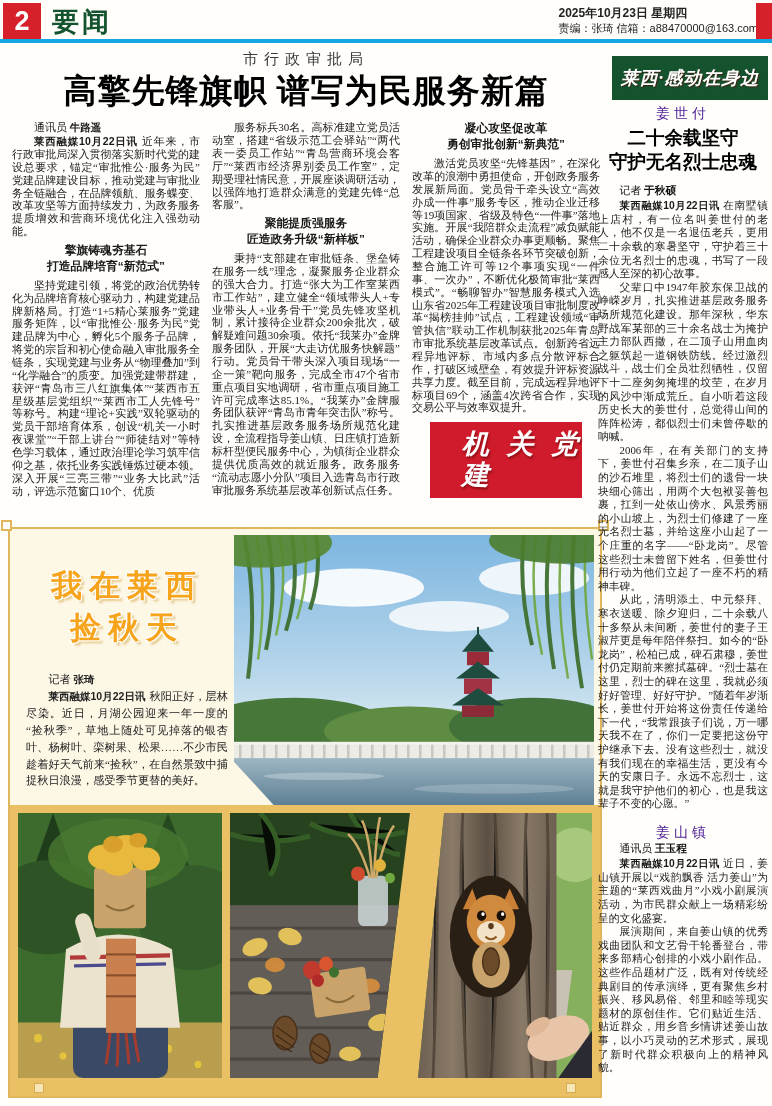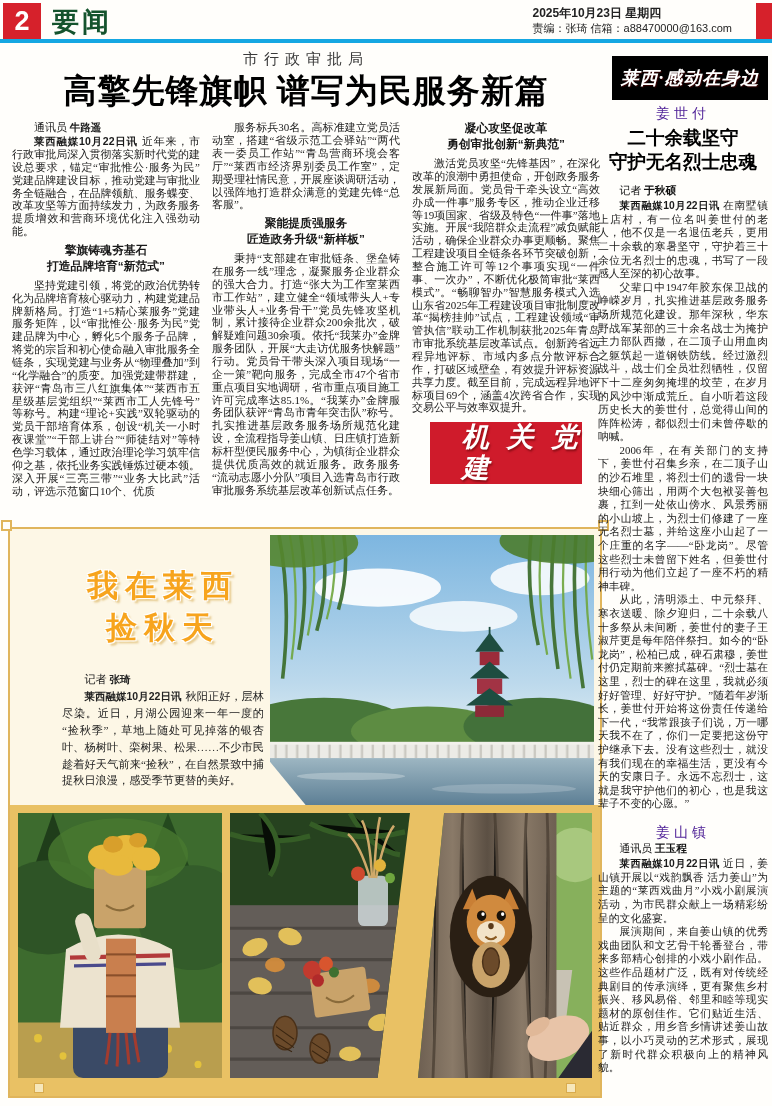--- a/index.html
+++ b/index.html
@@ -11,68 +11,68 @@
   }
   
   .hdr-pagenum { position:absolute; left:3px; top:3px; width:38px; height:36px;
     background:#d6212b; color:#fff; font-family:"Liberation Sans",sans-serif;
     font-weight:bold; font-size:27px; display:flex; align-items:center; justify-content:center; }
   .hdr-section { position:absolute; left:52px; top:4px; font-family:"Liberation Sans",sans-serif;
     font-weight:bold; font-size:27px; letter-spacing:3px; color:#14532d; }
   .hdr-masthead { position:absolute; left:256px; top:2px; width:260px; text-align:center;
     color:#c0181f; font-size:33px; font-weight:bold; font-style:italic; letter-spacing:5px;
     text-shadow:1px 1px 0 rgba(150,10,10,.35); }
-  .hdr-meta { position:absolute; right:40px; top:6px; text-align:left;
+  .hdr-meta { position:absolute; right:14px; top:6px; text-align:left;
     font-family:"Liberation Sans",sans-serif; font-size:11px; line-height:15px; color:#222; }
   .hdr-meta .d1 { font-weight:bold; font-size:12px; }
   .hdr-redstrip { position:absolute; right:0; top:3px; width:16px; height:36px; background:#d6212b; }
   .hdr-rule { position:absolute; left:0; top:39px; width:772px; height:4px; background:#15a7e2; }
 
   
   .main { position:absolute; left:12px; top:50px; width:588px; height:475px; overflow:hidden; }
   .kicker { text-align:center; font-size:15px; letter-spacing:6px; color:#3a3a3a; }
   .headline { text-align:center; font-size:33px; font-weight:700; letter-spacing:1px;
     color:#000; line-height:1.22; margin-top:2px; }
   .cols { display:flex; gap:12px; margin-top:10px; }
   .col { flex:1; font-size:11px; line-height:1.17; text-align:justify; color:#1a1a1a; }
   .para { text-indent:2em; }
   .byline { text-indent:2em; margin-bottom:1px; }
   .byline strong { font-family:"Liberation Sans",sans-serif; font-size:10.5px; }
   .dateline { font-family:"Liberation Sans",sans-serif; font-size:10.5px; margin-right:4px; }
   .subhead { text-align:center; font-weight:bold; font-size:11.8px; line-height:1.35;
     margin:5px 0 4px; font-family:"Liberation Sans",sans-serif; }
-  .orgbox { width:152px; height:62px; margin:8px auto 0; background:#cf1b2b; color:#fff;
+  .orgbox { width:152px; height:76px; margin:8px auto 0; background:#cf1b2b; color:#fff;
     display:flex; align-items:center; justify-content:center; font-size:27px; font-weight:bold;
     font-style:italic; letter-spacing:4px; text-shadow:1px 2px 2px rgba(80,0,0,.5);padding-left:32px; }
 
   
   .feature { position:absolute; left:8px; top:527px; width:594px; height:571px;
     background:#fdf7e6; border:2px solid #e0b55c; }
   .orn { position:absolute; width:11px; height:11px; border:2px solid #e0b55c; background:#fffefb; }
   .orn.tl { left:-9px; top:-9px; } .orn.tr { right:-9px; top:-9px; }
   .feat-rows { display:flex; flex-direction:column; height:100%; }
-  .feat-top { display:flex; height:276px;margin-left:36px; }
+  .feat-top { display:flex; height:276px; }
   .feat-text { width:224px; padding:12px 6px 0 16px; }
   .feat-title { text-align:center; margin-top:24px; color:#f7a41d; font-size:31px; font-weight:900;
     letter-spacing:7px; line-height:1.35; font-family:"Liberation Sans",sans-serif;
     text-shadow:-1px -1px 0 #fff,1px -1px 0 #fff,-1px 1px 0 #fff,1px 1px 0 #fff,3px 3px 2px rgba(205,150,40,.45); }
   .feat-body { margin-top:22px; font-size:11.2px; line-height:1.5; text-align:justify; color:#222; }
   .photo-main { flex:1; margin:6px 6px 0 0; clip-path:polygon(0 0,100% 0,100% 100%,11% 100%,0 84%); }
   .photo-main svg, .strip svg { display:block; width:100%; height:100%; }
   .strip { flex:1; background:#e9c164; padding:8px 8px 18px; display:flex; gap:8px; position:relative; }
   .ph { height:100%; overflow:hidden; }
   .ph1 { width:204px; }
   .ph2 { width:180px; clip-path:polygon(0 0,100% 0,82% 100%,0 100%); }
   .ph3 { flex:1; clip-path:polygon(15% 0,100% 0,100% 100%,0 100%); }
   .notch { position:absolute; bottom:3px; width:10px; height:10px; background:#f6e7bb; border:1px solid #d8ab4e; }
   .notch.l { left:24px; } .notch.r { right:24px; }
 
   
   .rail { position:absolute; left:598px; top:56px; width:170px; height:1050px; overflow:hidden; }
-  .rail-banner { background:#000000; color:#fff; height:44px; display:flex; align-items:center;
+  .rail-banner { background:#14532d; color:#fff; height:44px; display:flex; align-items:center;
     justify-content:center; font-size:18px; font-weight:bold; font-style:italic; letter-spacing:1px;
     text-shadow:1px 1px 1px rgba(90,0,0,.6);margin-left:14px; }
   .sb-kicker { text-align:center; font-size:14px; letter-spacing:4px; margin-top:5px; color:#4c1d95; }
   .sb-headline { text-align:center; font-weight:900; font-size:18.5px; line-height:1.32;
     margin:3px 0 9px; color:#000; }
   .sb-byline { font-size:10.8px; text-indent:2em; margin-bottom:1px; }
   .sb-byline strong { font-family:"Liberation Sans",sans-serif; }
   .sb-para { font-size:10.8px; line-height:1.26; text-align:justify; text-indent:2em; color:#1a1a1a; }
   .sb-dateline { font-family:"Liberation Sans",sans-serif; font-size:10.3px; margin-right:3px; font-weight:bold; }
   .art2 { margin-top:13px; }

